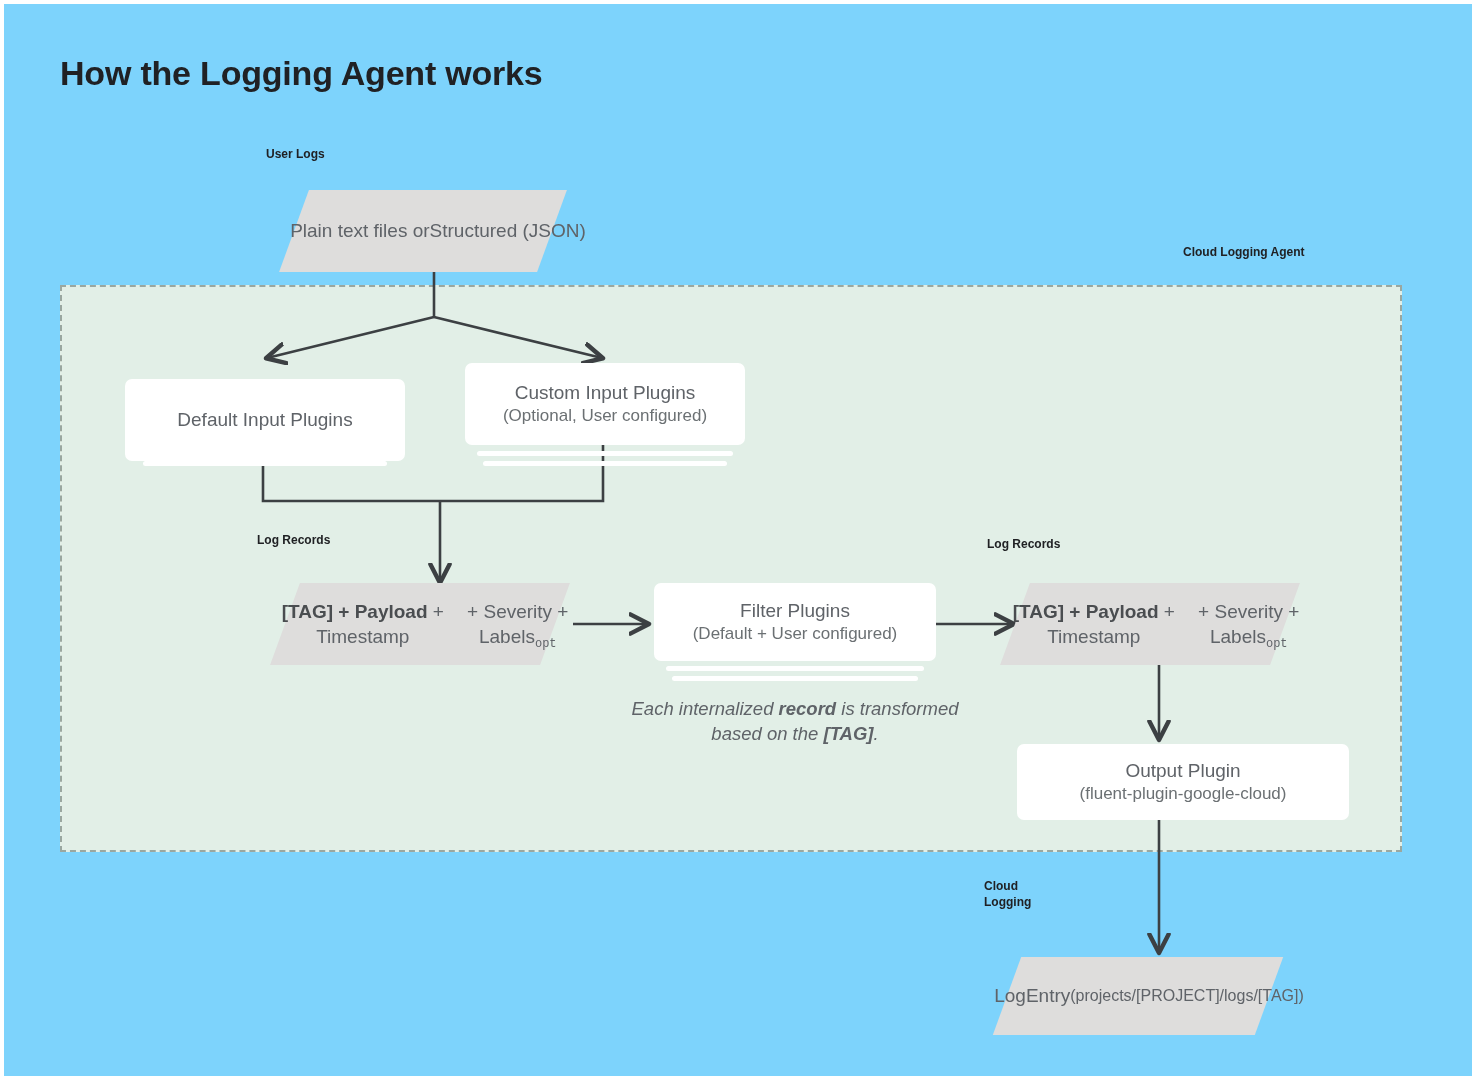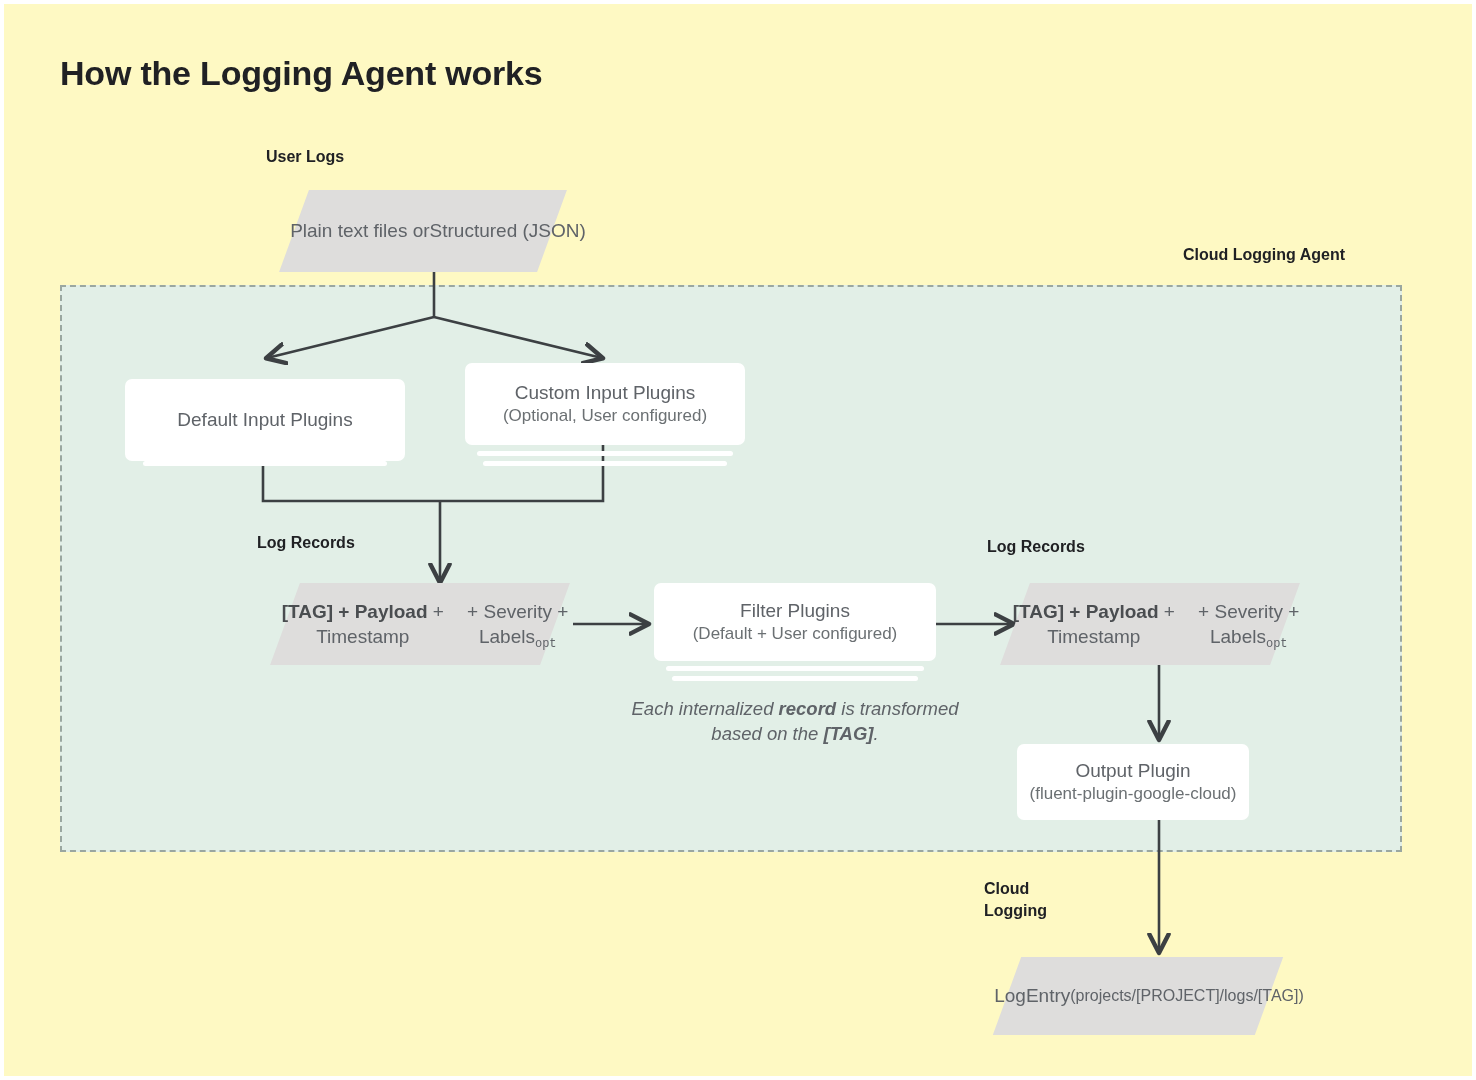--- a/index.html
+++ b/index.html
@@ -12,36 +12,36 @@
     background: #ffffff;
     font-family: "Liberation Sans", sans-serif;
     overflow: hidden;
   }
   #canvas {
     position: absolute;
     left: 4px;
     top: 4px;
     width: 1468px;
     height: 1072px;
-    background: #fef9c3;
+    background: #7dd3fc;
     overflow: hidden;
   }
   
   .page-title {
     position: absolute;
     left: 56px;
     top: 50px;
     font-size: 34px;
     font-weight: 700;
     color: #202124;
     letter-spacing: -0.2px;
   }
   .grp-label {
     position: absolute;
-    font-size: 16px;
+    font-size: 12px;
     font-weight: 700;
     color: #202124;
     line-height: 1.35;
     white-space: pre-line;
   }
   #lbl-user-logs   { left: 262px; top: 142px; }
   #lbl-agent       { left: 1179px; top: 240px; }
   #lbl-logrec-1    { left: 253px; top: 528px; }
   #lbl-logrec-2    { left: 983px; top: 532px; }
   #lbl-cloud-log   { left: 980px; top: 874px; }
@@ -111,21 +111,21 @@
   }
   #card-default  { left: 121px; top: 375px; width: 280px; height: 82px; }
   #card-default-s1 { left: 133px; top: 447px; width: 256px; }
   #card-default-s2 { left: 139px; top: 457px; width: 244px; }
   #card-custom   { left: 461px; top: 359px; width: 280px; height: 82px; }
   #card-custom-s1 { left: 473px; top: 447px; width: 256px; }
   #card-custom-s2 { left: 479px; top: 457px; width: 244px; }
   #card-filter   { left: 650px; top: 579px; width: 282px; height: 78px; }
   #card-filter-s1 { left: 662px; top: 662px; width: 258px; }
   #card-filter-s2 { left: 668px; top: 672px; width: 246px; }
-  #card-output   { left: 1013px; top: 740px; width: 232px; height: 76px; }
+  #card-output   { left: 1013px; top: 740px; width: 332px; height: 76px; }
 
   
   #caption {
     position: absolute;
     left: 625px;
     top: 692px;
     width: 332px;
     text-align: center;
     font-size: 18.5px;
     font-style: italic;

